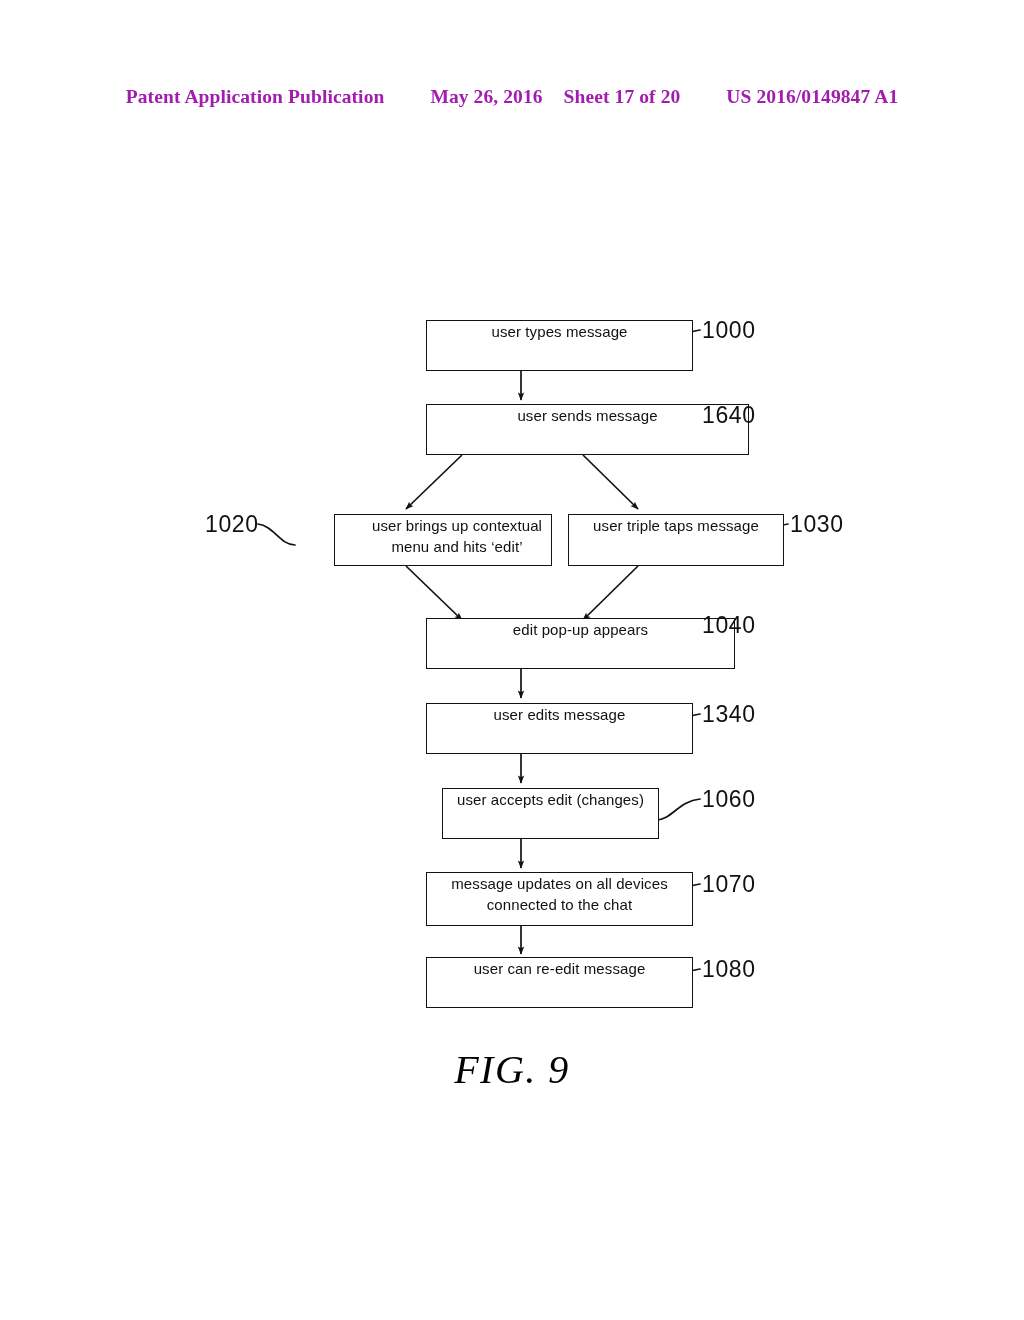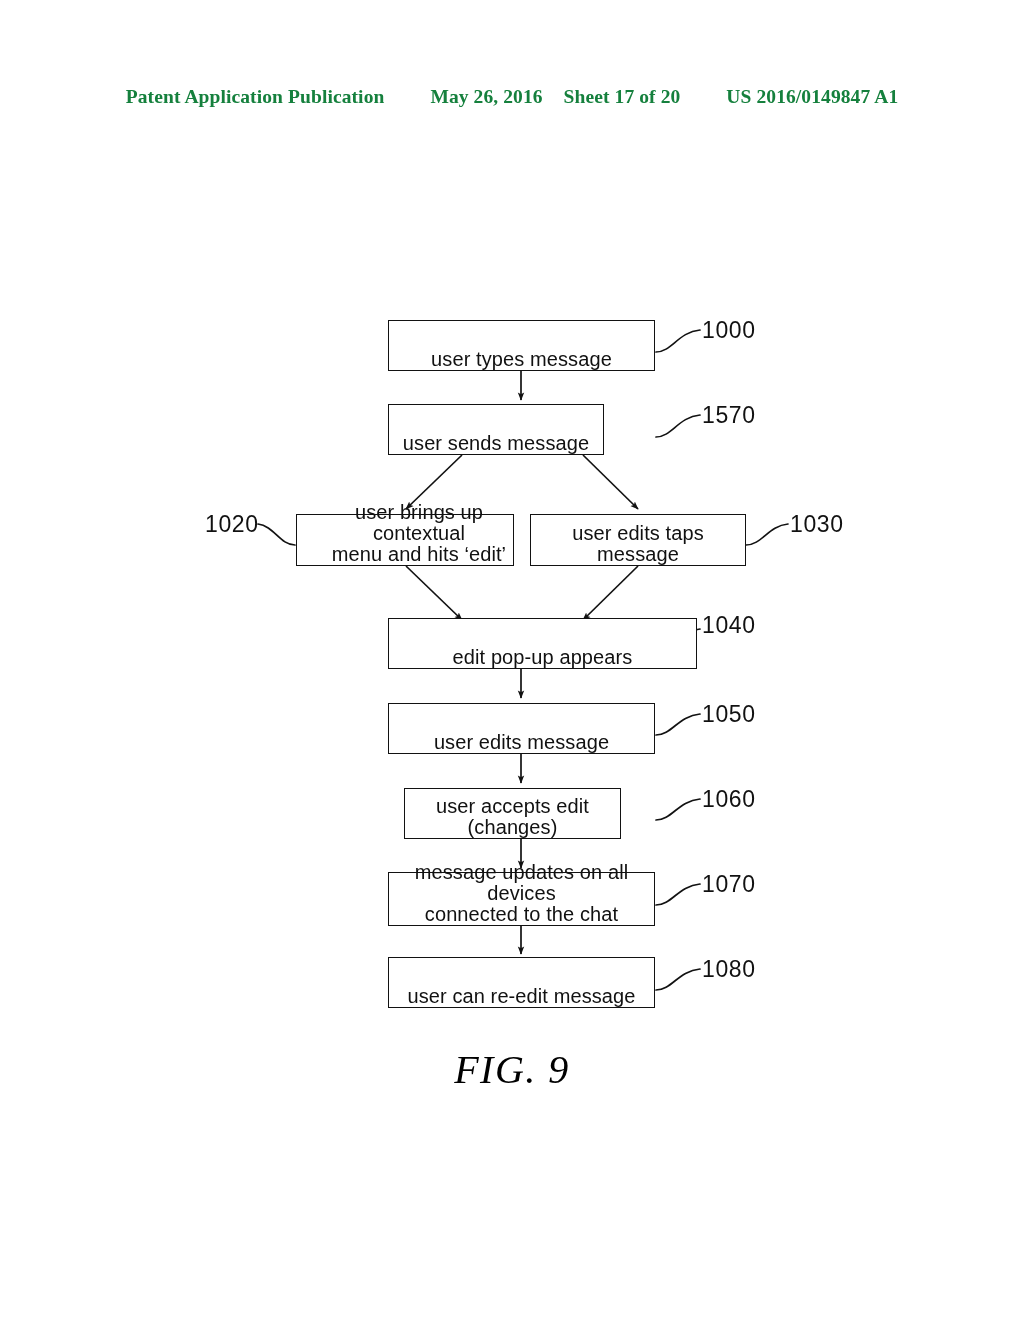--- a/index.html
+++ b/index.html
@@ -19,21 +19,21 @@
   
   #header {
     position: absolute;
     left: 0;
     top: 86px;
     width: 1024px;
     text-align: center;
     font-family: "Liberation Serif", serif;
     font-weight: bold;
     font-size: 19.5px;
-    color: #15803d;
+    color: #a21caf;
     white-space: nowrap;
     letter-spacing: 0.1px;
   }
   #header .hdr-seg { display: inline-block; vertical-align: baseline; }
   #header .gap-wide { display: inline-block; width: 36px; }
   #header .gap-small { display: inline-block; width: 11px; }
 
   
   #chart {
     position: absolute;
@@ -44,27 +44,28 @@
   }
   #chart svg { display: block; }
 
   
   .node {
     position: absolute;
     box-sizing: border-box;
     border: 1.6px solid #121212;
     background: #ffffff;
     display: flex;
-    align-items: flex-end;
+    align-items: flex-start;
     justify-content: center;
     text-align: center;
     color: #111111;
-    font-size: 20px;
+    font-size: 15px;
     line-height: 21px;
     letter-spacing: 0.1px;
+    margin-left: 38px;
   }
   .node .node-text {
     display: block;
     width: 100%;
     padding: 0 6px;
     box-sizing: border-box;
     white-space: pre-line;
   }
 
   
@@ -148,31 +149,31 @@
         <path d="M656,905 C672,905 678,886 700,884"></path>
         <path d="M656,990 C672,990 678,971 700,969"></path>
       </g>
     </svg>
   </div>
 
   <div class="node" style="left:388px; top:320px; width:267px; height:51px;">
     <span class="node-text">user types message</span>
   </div>
 
-  <div class="node" style="left:388px; top:404px; width:216px; height:51px;">
+  <div class="node" style="left:388px; top:404px; width:323px; height:51px;">
     <span class="node-text">user sends message</span>
   </div>
 
   <div class="node" style="left:296px; top:514px; width:218px; height:52px;padding-left:28px;">
     <span class="node-text">user brings up contextual
 menu and hits ‘edit’</span>
   </div>
 
   <div class="node" style="left:530px; top:514px; width:216px; height:52px;">
-    <span class="node-text">user edits taps message</span>
+    <span class="node-text">user triple taps message</span>
   </div>
 
   <div class="node" style="left:388px; top:618px; width:309px; height:51px;">
     <span class="node-text">edit pop-up appears</span>
   </div>
 
   <div class="node" style="left:388px; top:703px; width:267px; height:51px;">
     <span class="node-text">user edits message</span>
   </div>
 
@@ -183,24 +184,24 @@
   <div class="node" style="left:388px; top:957px; width:267px; height:51px;">
     <span class="node-text">user can re-edit message</span>
   </div>
 
   <div class="node" style="left:388px; top:872px; width:267px; height:54px;">
     <span class="node-text">message updates on all devices
 connected to the chat</span>
   </div>
 
   <div class="refnum" style="left:702px; top:317px;">1000</div>
-  <div class="refnum" style="left:702px; top:402px;">1570</div>
+  <div class="refnum" style="left:702px; top:402px;">1640</div>
   <div class="refnum" style="left:205px; top:511px;">1020</div>
   <div class="refnum" style="left:790px; top:511px;">1030</div>
   <div class="refnum" style="left:702px; top:612px;">1040</div>
-  <div class="refnum" style="left:702px; top:701px;">1050</div>
+  <div class="refnum" style="left:702px; top:701px;">1340</div>
   <div class="refnum" style="left:702px; top:786px;">1060</div>
   <div class="refnum" style="left:702px; top:871px;text-align:center;">1070</div>
   <div class="refnum" style="left:702px; top:956px;">1080</div>
 
   <div id="fig-caption">FIG. 9</div>
 
 </div>
 
 </body></html>

